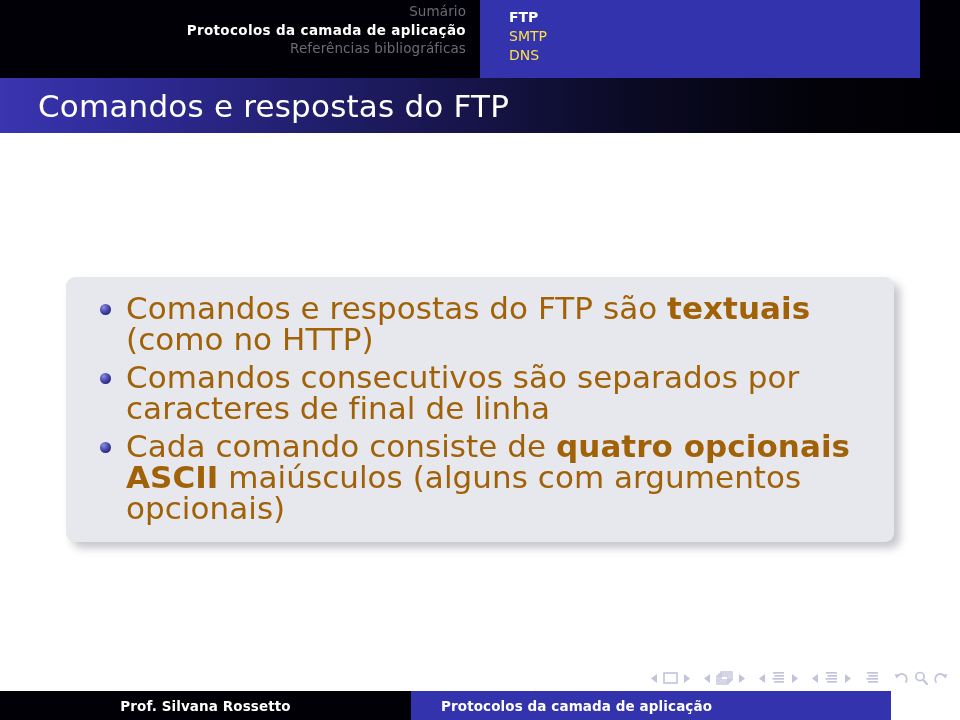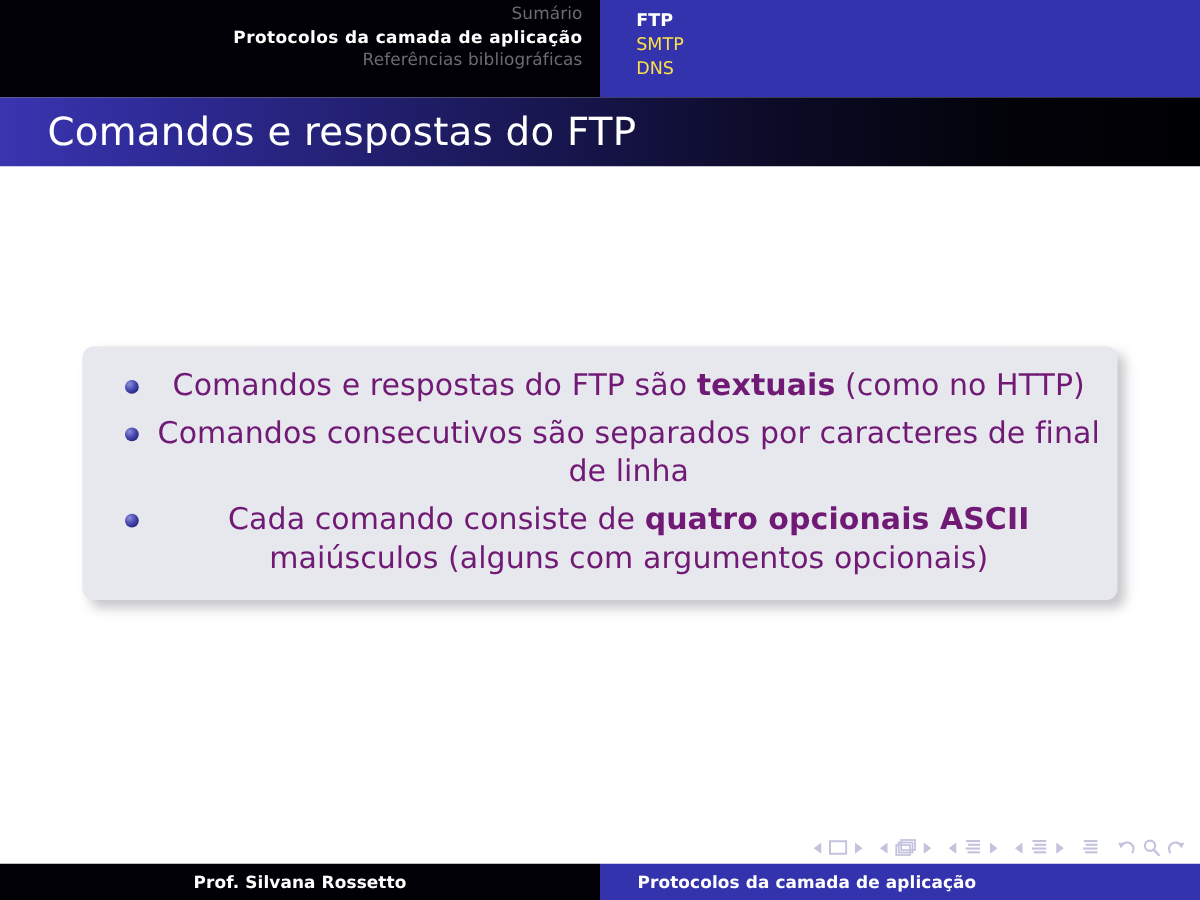--- a/index.html
+++ b/index.html
@@ -50,21 +50,21 @@
   }
   .nav-section.active {
     color: #ffffff;
     font-weight: bold;
     letter-spacing: 0.35px;
   }
 
   .headbar-subsections {
     position: absolute;
     left: 480px; top: 0;
-    width: 480px;
+    width: 440px;
     height: 78px;
     background: #3333ad;
     padding: 8px 0 0 29px;
     box-sizing: border-box;
   }
   .nav-sub {
     display: block;
     font-size: 14px;
     line-height: 19px;
     color: #fde047;
@@ -118,25 +118,24 @@
 
   ul.items {
     list-style: none;
     margin: 0;
     padding: 0;
   }
   ul.items > li {
     position: relative;
     padding-left: 46px;
     margin: 0 0 7px 0;
-    font-size: 24px;
+    font-size: 31px;
     line-height: 31px;
-    color: #701a75;
+    color: #a16207;
     letter-spacing: 0.05px;
-    text-align: center;
   }
   ul.items > li:last-child { margin-bottom: 0; }
 
   .bullet {
     position: absolute;
     left: 20px;
     top: 11px;
     width: 11px;
     height: 11px;
     border-radius: 50%;
@@ -174,21 +173,21 @@
 
   
   .footline {
     position: absolute;
     left: 0; bottom: 0;
     width: 960px;
     height: 29px;
     display: flex;
   }
   .foot-author {
-    width: 480px;
+    width: 411px;
     height: 29px;
     background: #000006;
     display: flex;
     align-items: center;
     justify-content: center;
     box-sizing: border-box;
   }
   .foot-author span {
     color: #ffffff;
     font-size: 13.5px;

